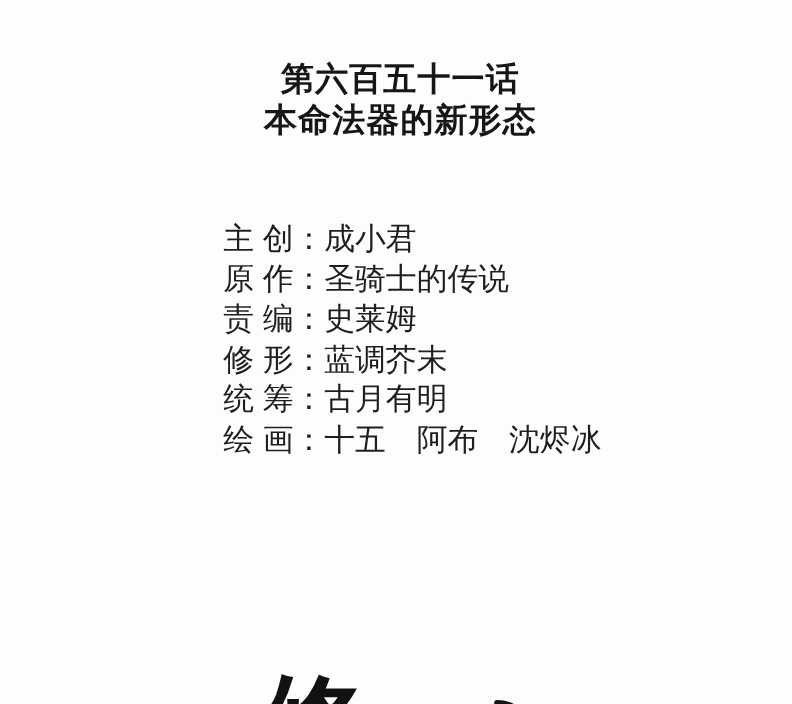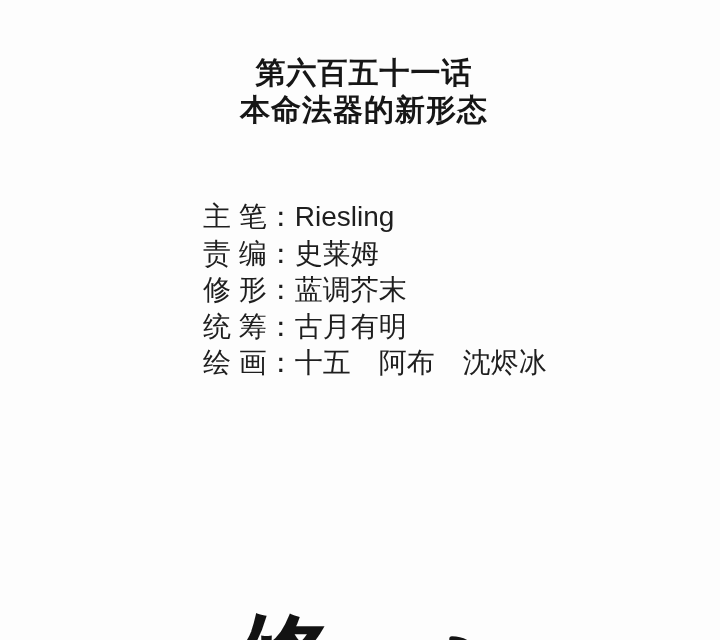--- a/index.html
+++ b/index.html
@@ -81,21 +81,24 @@
 
 <div class="page">
 
   <div class="title-block">
     <div class="title-line">第六百五十一话</div>
     <div class="title-line">本命法器的新形态</div>
   </div>
 
   <div class="credits">
     <div class="credit-row">
-      <span class="credit-label">主 笔：</span><span class="credit-value">Riesling</span>
+      <span class="credit-label">主 创：</span><span class="credit-value">成小君</span>
+    </div>
+    <div class="credit-row">
+      <span class="credit-label">原 作：</span><span class="credit-value">圣骑士的传说</span>
     </div>
     <div class="credit-row">
       <span class="credit-label">责 编：</span><span class="credit-value">史莱姆</span>
     </div>
     <div class="credit-row">
       <span class="credit-label">修 形：</span><span class="credit-value">蓝调芥末</span>
     </div>
     <div class="credit-row">
       <span class="credit-label">统 筹：</span><span class="credit-value">古月有明</span>
     </div>

